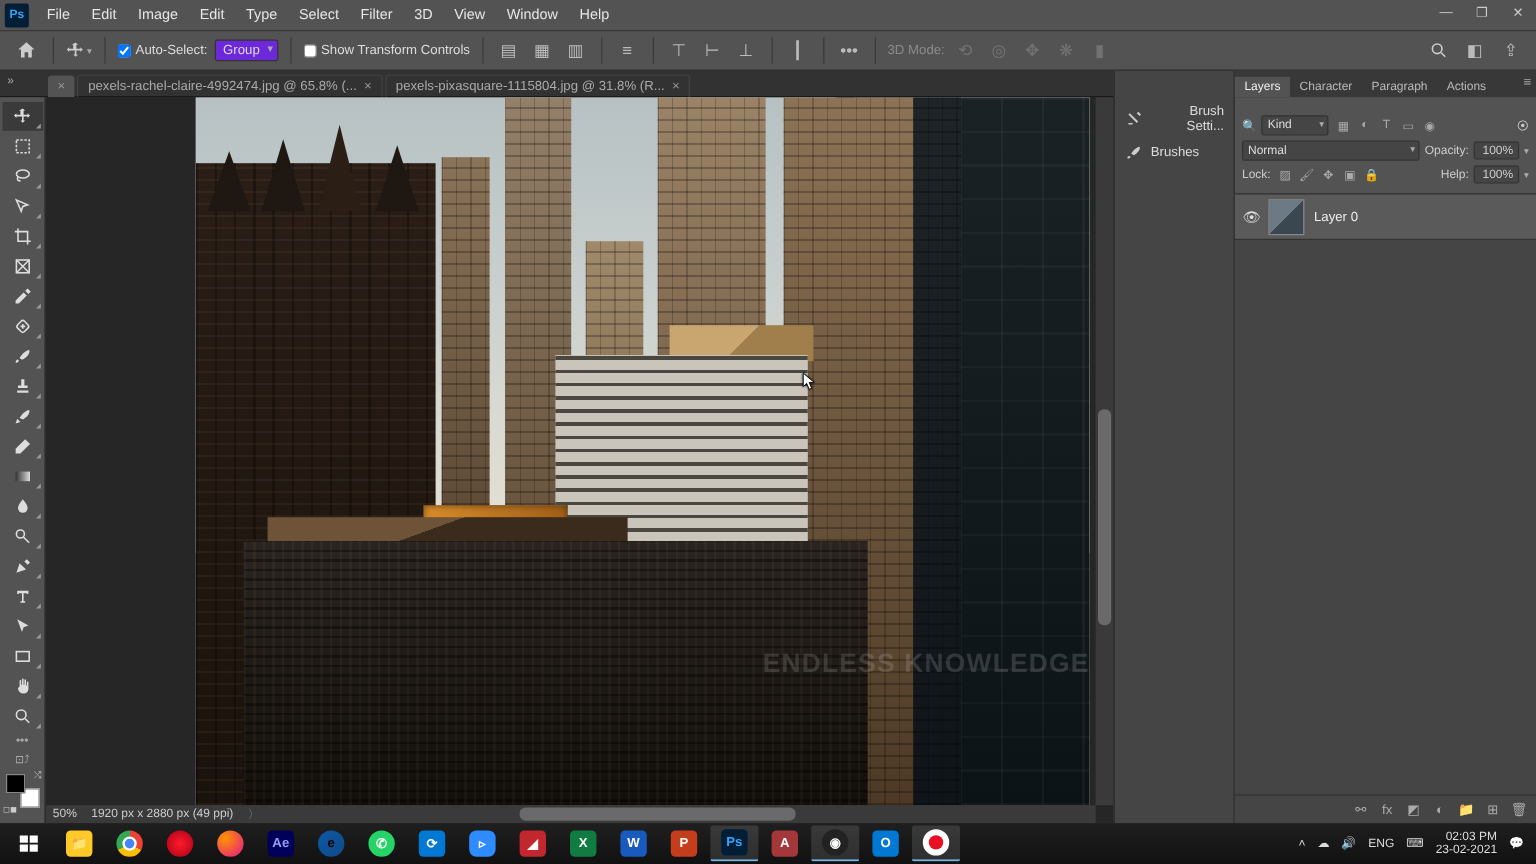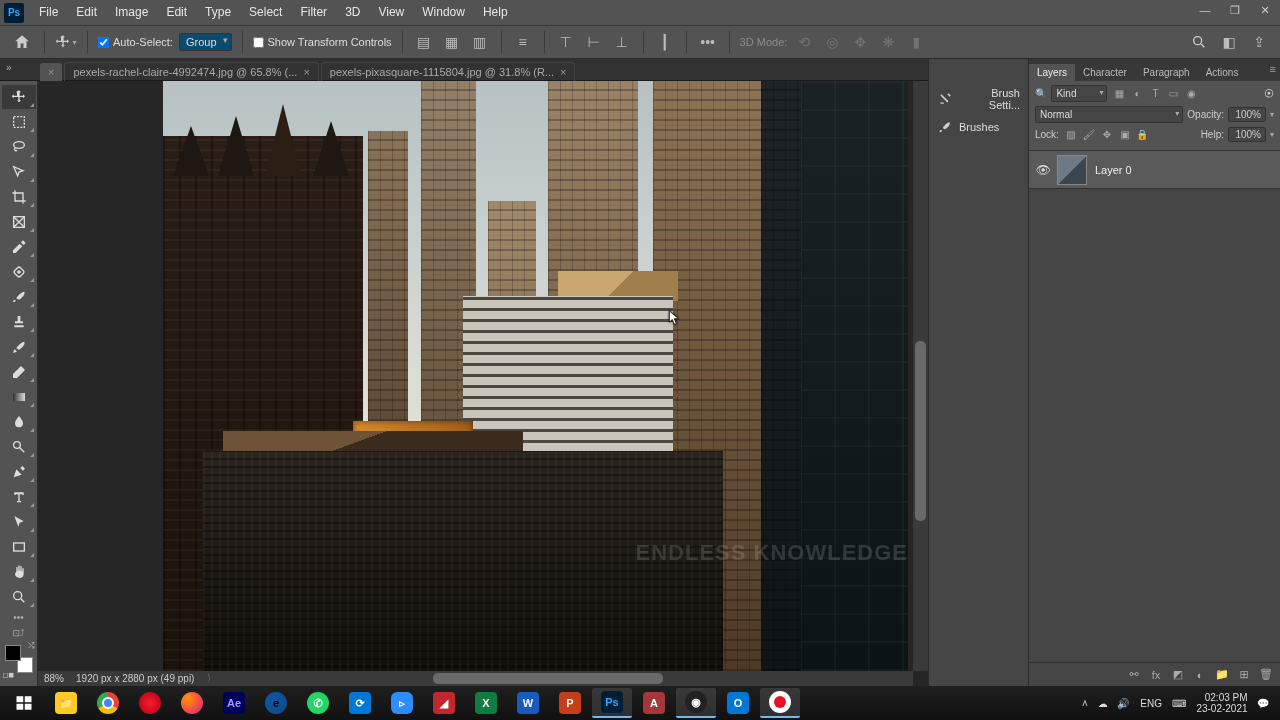--- a/index.html
+++ b/index.html
@@ -11,21 +11,21 @@
 .menu-item { font-size: 12px; color: #e6e6e6; padding: 0 9px; line-height: 25px; cursor: default; }
 .win-controls { position: absolute; right: 0; top: 0; display: flex; }
 .win-btn { width: 30px; height: 20px; display: flex; align-items: center; justify-content: center; color: #ccc; font-size: 11px; }
 
 
 .optbar { height: 34px; background: #535353; border-top: 1px solid #383838; border-bottom: 1px solid #2a2a2a; display: flex; align-items: center; padding: 0 10px; gap: 6px; }
 .opt-home { width: 24px; height: 24px; color: #ccc; display:flex; align-items:center; justify-content:center; }
 .opt-sep { width: 1px; height: 22px; background: #3a3a3a; margin: 0 4px; }
 .opt-check { font-size: 11px; color: #ddd; display:flex; align-items:center; gap:4px; }
 .opt-check input { width:11px; height:11px; }
-.opt-select { background: #0c4a6e; color: #ddd; border: 1px solid #333; font-size: 11px; padding: 2px 14px 2px 6px; position: relative; border-radius:2px; }
+.opt-select { background: #6d28d9; color: #ddd; border: 1px solid #333; font-size: 11px; padding: 2px 14px 2px 6px; position: relative; border-radius:2px; }
 .opt-select::after { content:"▾"; position:absolute; right:3px; top:1px; font-size:9px; color:#aaa;}
 .opt-icon { width: 22px; height: 22px; display:flex; align-items:center; justify-content:center; color:#bbb; font-size:14px; }
 .opt-icon.dim { opacity:0.3; }
 .opt-right { margin-left: auto; display:flex; gap:8px; align-items:center; }
 
 
 .tabbar { height: 22px; background: #323232; display: flex; align-items: flex-end; padding-left: 40px; border-bottom: 1px solid #1a1a1a; position:relative;}
 .doc-tab { font-size: 11px; color: #ddd; padding: 3px 8px; background: #535353; display:flex; align-items:center; gap:6px; margin-right:2px; border-top-left-radius:3px; border-top-right-radius:3px; position:relative; top:1px;}
 .doc-tab.inactive { background: transparent; border:1px solid #444; border-bottom:none; color:#aaa;}
 .tab-close { color: #999; font-size: 11px; }
@@ -94,21 +94,21 @@
 
 
 .watermark { position:absolute; right:20px; bottom:120px; font-size:22px; font-weight:600; color:rgba(210,210,210,0.18); letter-spacing:1px; pointer-events:none;}
 
 
 .rightcol { position:absolute; right:0; top:59px; width:352px; bottom:34px; display:flex;}
 .collapsed-panels { width:100px; background:#454545; border-left:1px solid #2a2a2a; padding-top:24px;text-align:right;}
 .cp-item { display:flex; align-items:center; gap:6px; padding:4px 8px; font-size:11px; color:#ddd;}
 .cp-icon { width:16px; height:16px; display:flex; align-items:center; justify-content:center;}
 
-.panels { width:252px; background:#535353; border-left:1px solid #2a2a2a; display:flex; flex-direction:column;}
+.panels { width:252px; background:#535353; border-left:1px solid #2a2a2a; display:flex; flex-direction:column;gap:11px;}
 .panel-tabs { display:flex; background:#383838; height:22px; align-items:flex-end; position:relative;}
 .panel-tab { font-size:10px; color:#bbb; padding:3px 8px; }
 .panel-tab.active { background:#535353; color:#eee;}
 .panel-menu { position:absolute; right:4px; top:4px; color:#aaa; font-size:11px;}
 .panel-body { flex:1; display:flex; flex-direction:column;}
 
 .layer-opts { padding:4px 6px; font-size:10px; color:#ccc; }
 .lo-row { display:flex; align-items:center; gap:4px; margin-bottom:4px;}
 .lo-select { flex:1; background:#454545; border:1px solid #333; color:#ddd; padding:2px 4px; font-size:10px; position:relative; border-radius:2px;}
 .lo-select::after { content:"▾"; position:absolute; right:3px; top:2px; font-size:8px; color:#aaa;}
@@ -406,21 +406,21 @@
         </svg></div>
   </div>
   <div class="watermark">ENDLESS KNOWLEDGE</div>
   <div class="canvas-scroll-v">
       <div class="thumb"></div>
     </div>
   <div class="canvas-scroll-h">
       <div class="thumb"></div>
     </div>
   <div class="status-left">
-    <span>88%</span>
+    <span>50%</span>
     <span>1920 px x 2880 px (49 ppi)</span>
     <span class="arrow">〉</span>
   </div>
 </div>
 
 <div class="rightcol">
   <div class="collapsed-panels">
     <div class="cp-item">
       <span class="cp-icon">
           <svg viewBox="0 0 24 24" width="14" height="14" fill="#ccc">

